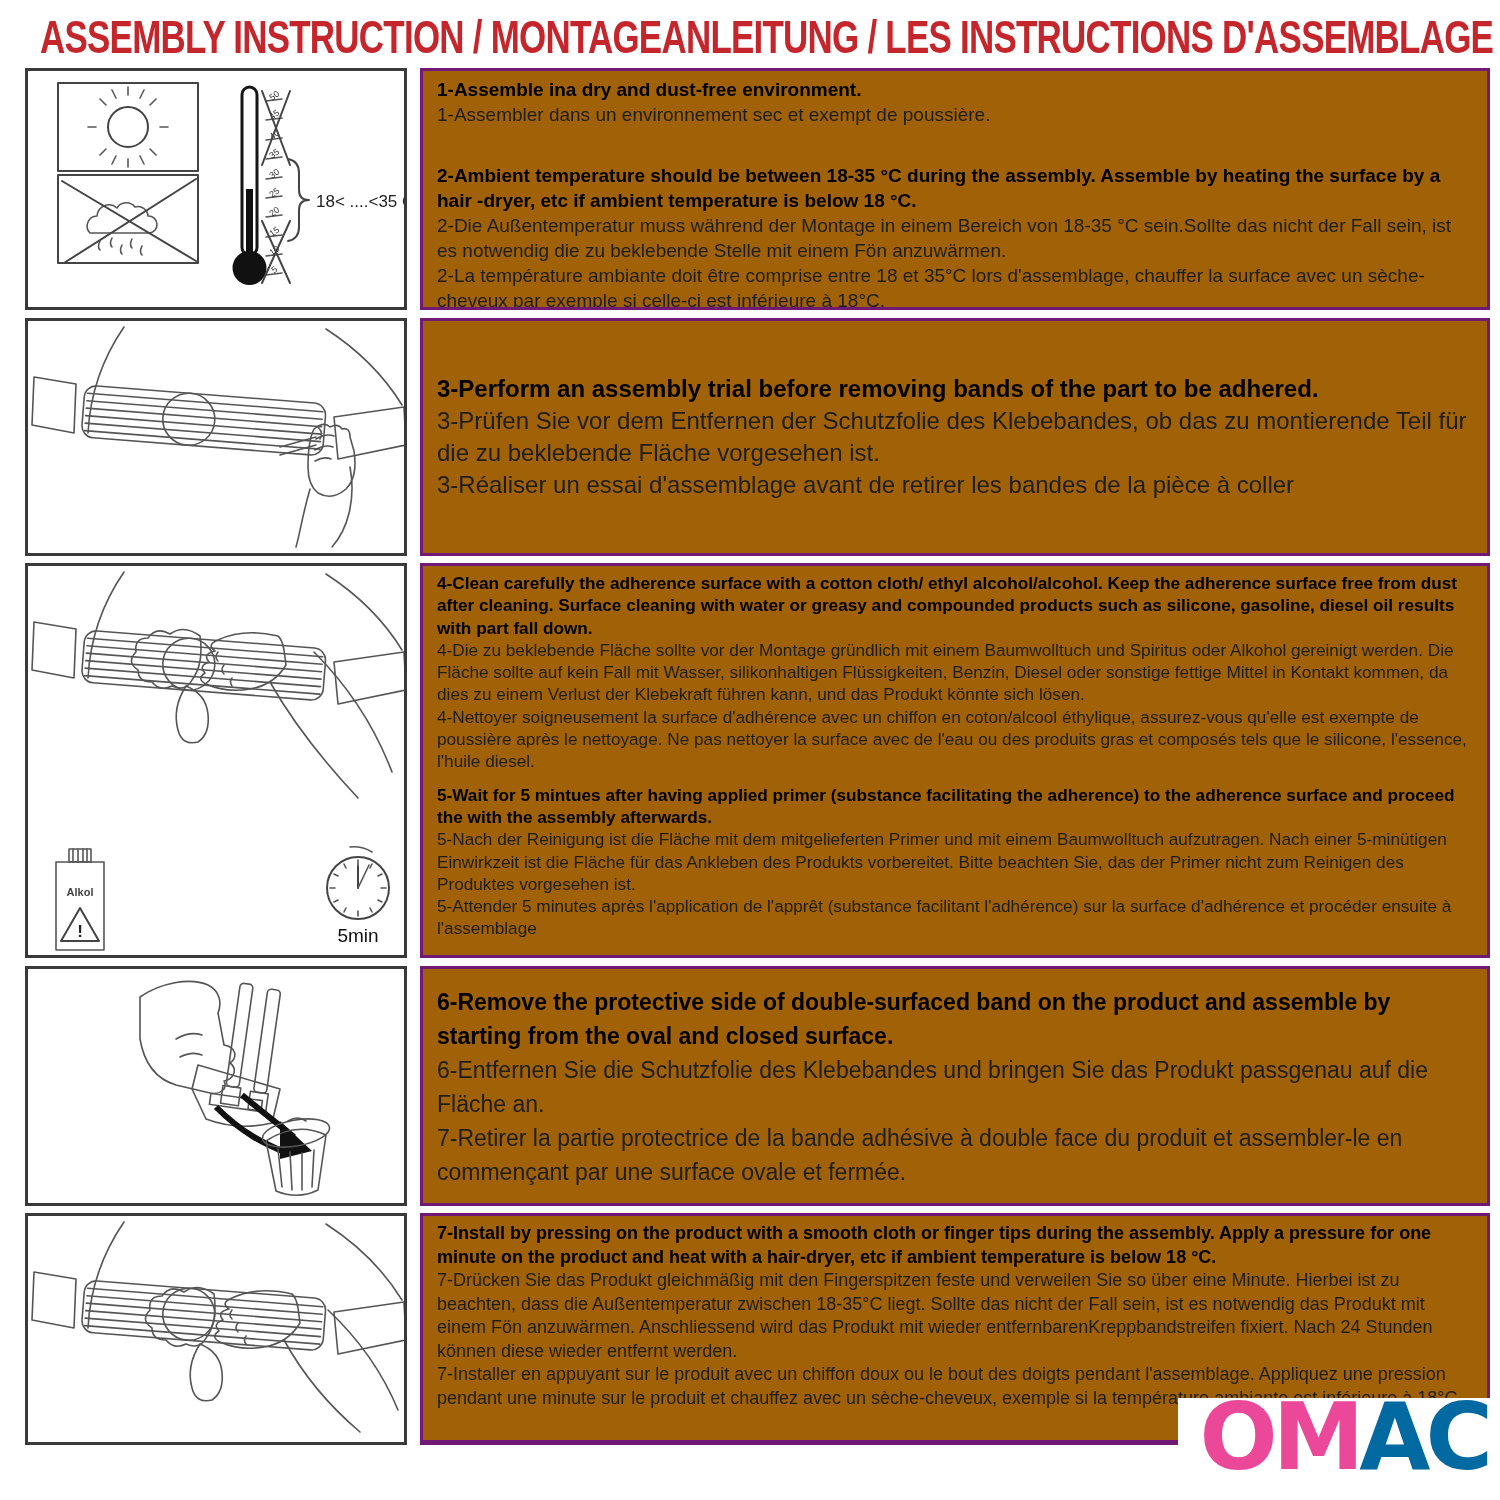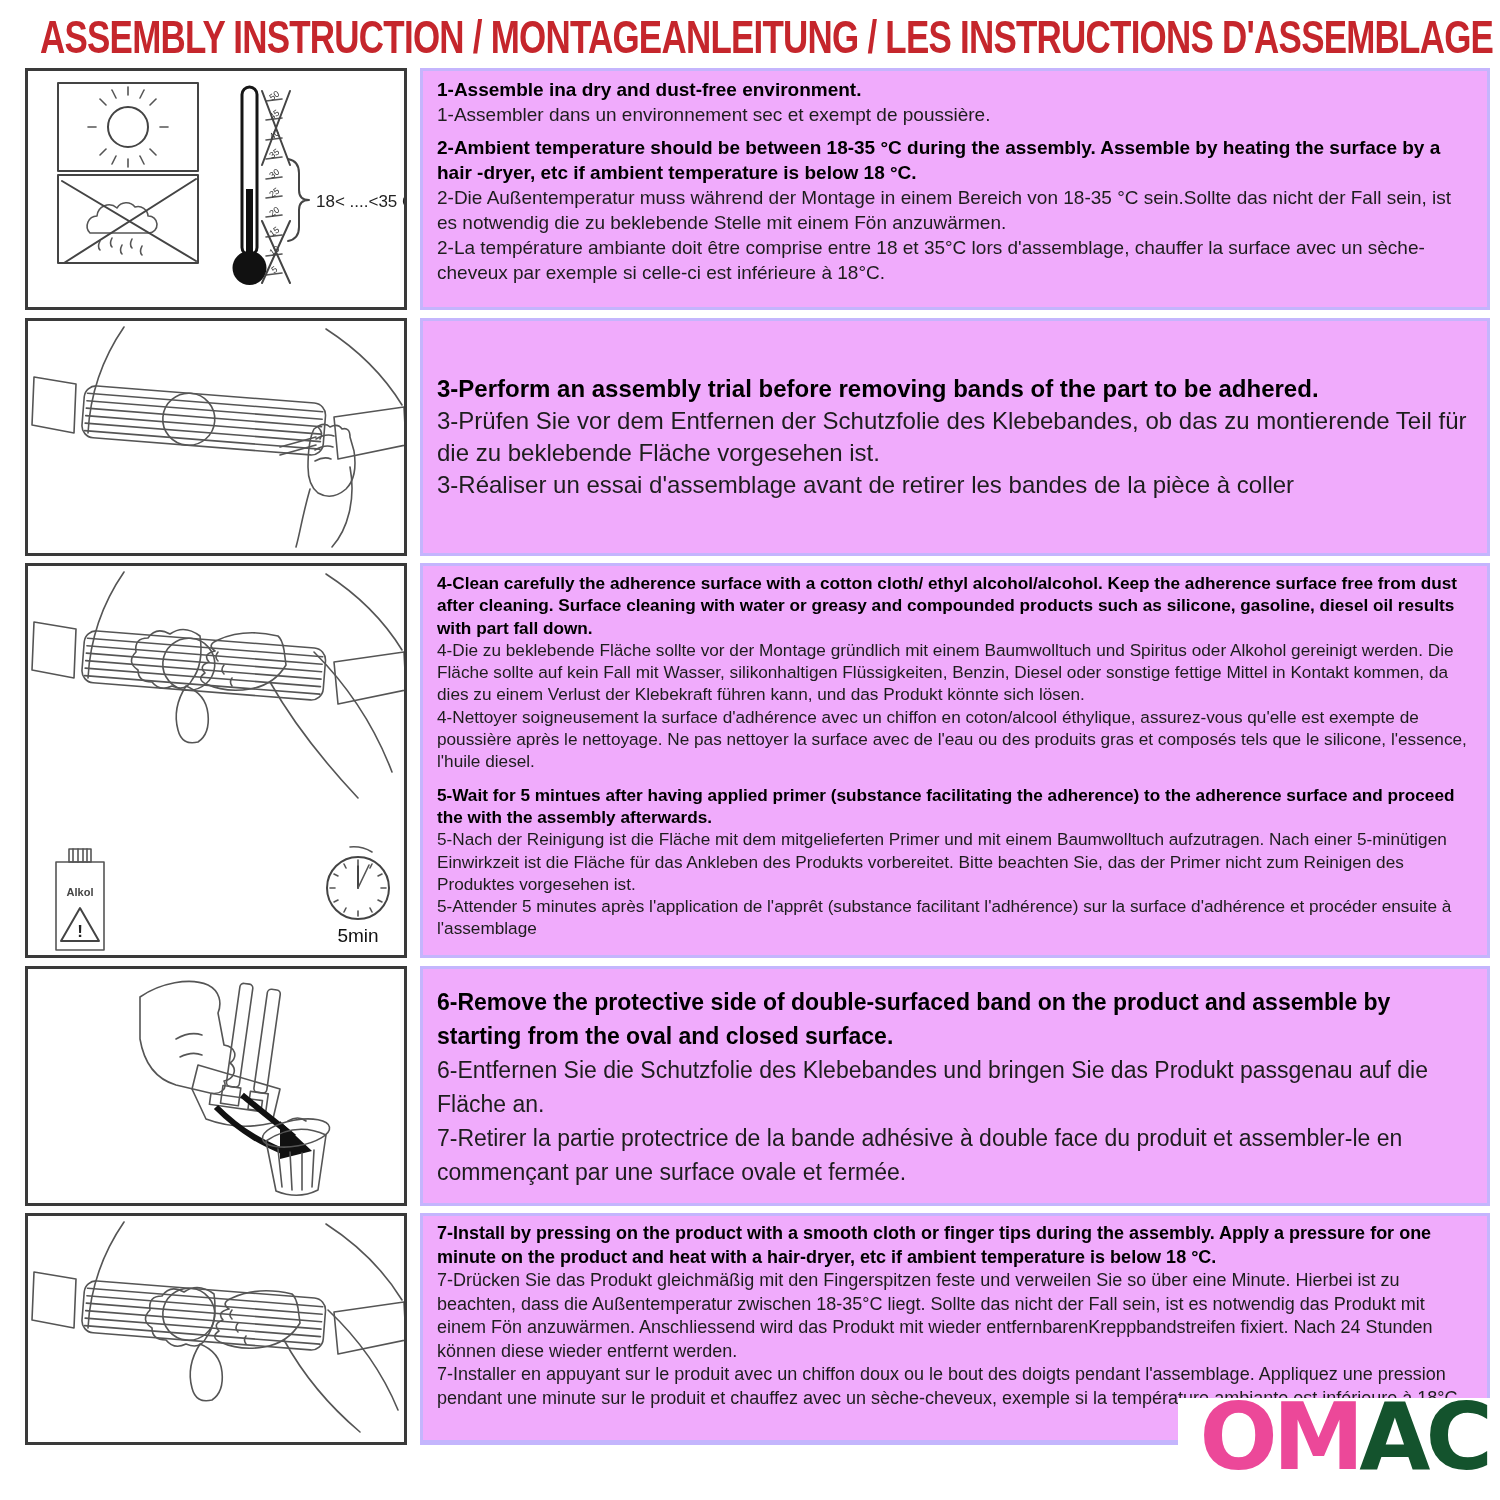--- a/index.html
+++ b/index.html
@@ -11,46 +11,46 @@
 
   .row{position:absolute;left:25px;width:1465px;display:flex;gap:13px}
   .row-1{top:68px;height:242px}
   .row-2{top:318px;height:238px}
   .row-3{top:563px;height:395px}
   .row-4{top:966px;height:240px}
   .row-5{top:1213px;height:232px}
 
   .fig{width:382px;flex:0 0 382px;border:3px solid #3a3a3a;background:#fff;overflow:hidden}
   .fig svg{display:block;width:100%;height:100%}
-  .txt{flex:1;border:3px solid #c4b5fd;background:#f0abfc;padding:6px 14px 4px 14px;overflow:hidden}
+  .txt{flex:1;border:3px solid #701a75;background:#a16207;padding:6px 14px 4px 14px;overflow:hidden}
   .row-5 .txt{border-bottom-width:5px}
 
   .txt p{margin:0}
   .txt p.bold{font-weight:bold;color:#000}
-  .txt p.gap{margin-top:8px}
+  .txt p.gap{margin-top:36px}
 
   .t-r1 p{font-size:19px;line-height:25px}
   .t-r2{padding-top:52px}
   .t-r2 p{font-size:24px;line-height:32px}
   .t-r3 p{font-size:17.2px;line-height:22.3px}
   .t-r3 p.gap{margin-top:11px}
   .t-r4{padding-top:16px}
   .t-r4 p{font-size:23px;line-height:34px}
   .t-r5 p{font-size:18px;line-height:23.5px}
 
   .ln{stroke:#444;stroke-width:2;fill:none;stroke-linecap:round;stroke-linejoin:round}
   .lnb{stroke:#161616;stroke-width:3;fill:none;stroke-linecap:round;stroke-linejoin:round}
   .lnt{stroke:#555;stroke-width:1.6;fill:none;stroke-linecap:round;stroke-linejoin:round}
   .num{font-size:9px;fill:#333}
   .lbl{font-size:17px;fill:#222}
 
   .logo{position:absolute;right:8px;top:1398px;height:84px;background:#fff;padding:0 4px 0 22px;
     font-weight:bold;font-size:92px;line-height:80px;letter-spacing:-5px;font-family:"DejaVu Sans",sans-serif}
   .logo .black{color:#ec4899}
-  .logo .red{color:#14532d}
+  .logo .red{color:#0369a1}
 </style>
 </head>
 <body>
 
 <div class="page">
 
   <div class="doc-title">ASSEMBLY INSTRUCTION / MONTAGEANLEITUNG / LES INSTRUCTIONS D'ASSEMBLAGE</div>
 
   <div class="row row-1">
     <div class="fig">

